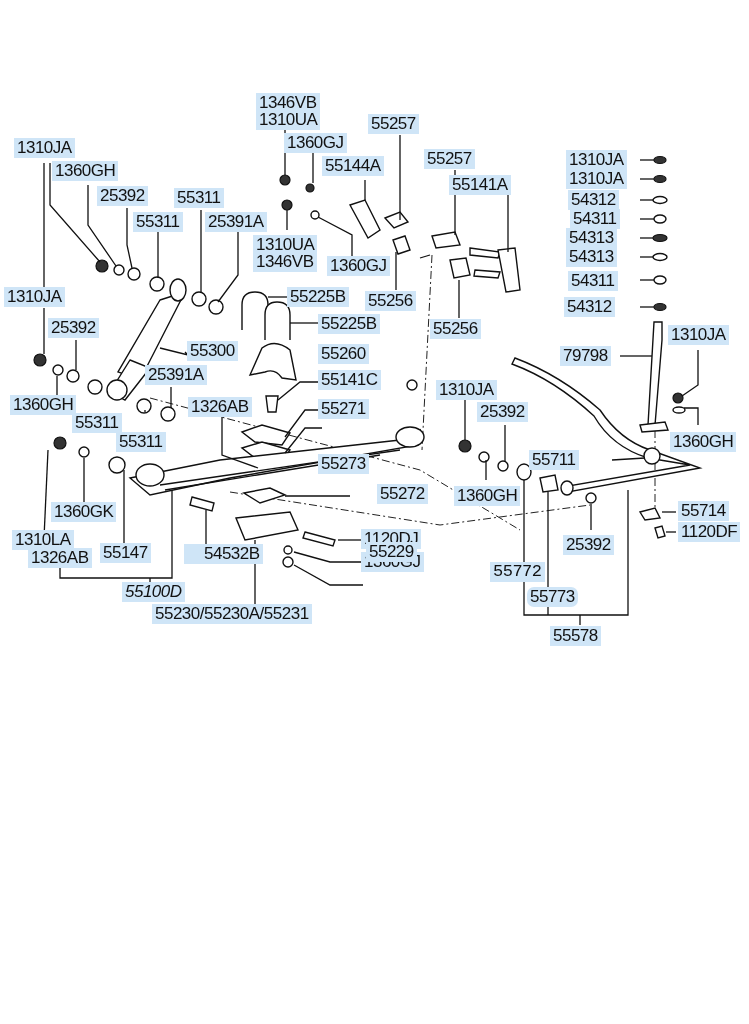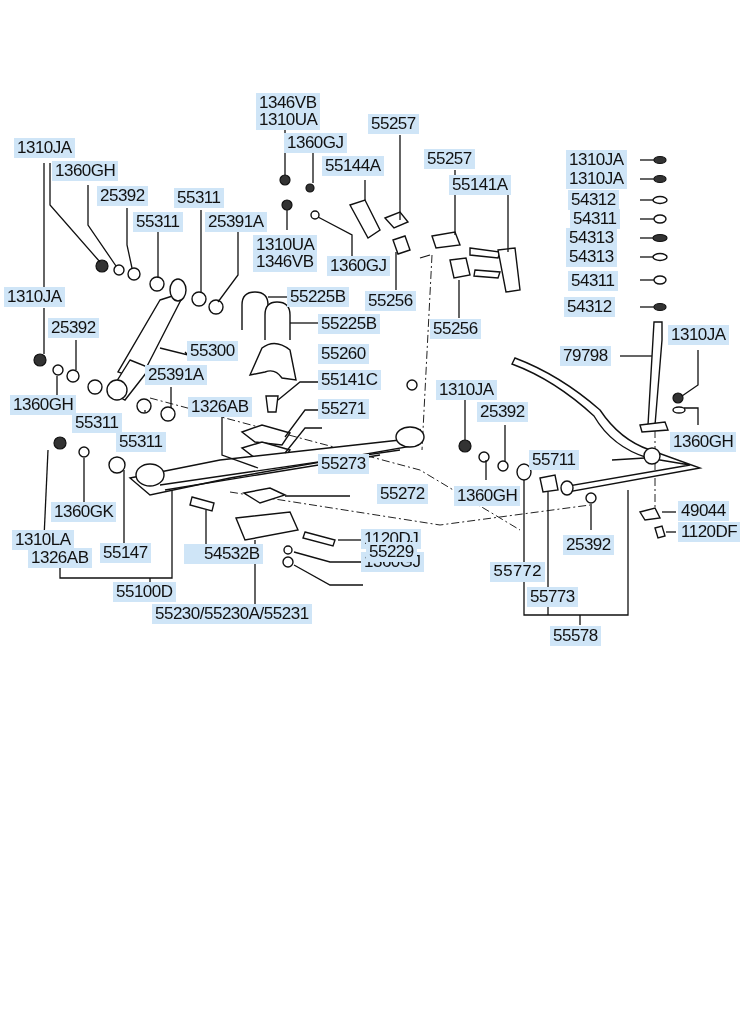--- a/index.html
+++ b/index.html
@@ -228,35 +228,35 @@
 <span class="lbl" style="left:361px;top:529px;">1120DJ</span>
 <span class="lbl" style="left:361px;top:552px;">1360GJ</span>
 <span class="lbl" style="left:366px;top:542px;">55229</span>
 <span class="lbl" style="left:152px;top:604px;">55230/55230A/55231</span>
 
 <span class="lbl" style="left:12px;top:530px;">1310LA</span>
 <span class="lbl" style="left:28px;top:548px;">1326AB</span>
 <span class="lbl" style="left:51px;top:502px;">1360GK</span>
 <span class="lbl" style="left:100px;top:543px;">55147</span>
 <span class="lbl" style="left:184px;top:544px;padding-left:20px;">54532B</span>
-<span class="lbl" style="left:113px;top:582px;">55100D</span>
+<span class="lbl" style="left:122px;top:582px;font-style:italic;">55100D</span>
 
 <span class="lbl" style="left:566px;top:150px;">1310JA</span>
 <span class="lbl" style="left:566px;top:169px;">1310JA</span>
 <span class="lbl" style="left:568px;top:190px;">54312</span>
 <span class="lbl" style="left:570px;top:209px;">54311</span>
 <span class="lbl" style="left:566px;top:228px;">54313</span>
 <span class="lbl" style="left:566px;top:247px;">54313</span>
 <span class="lbl" style="left:568px;top:271px;">54311</span>
 <span class="lbl" style="left:564px;top:297px;">54312</span>
 <span class="lbl" style="left:668px;top:325px;">1310JA</span>
 <span class="lbl" style="left:560px;top:346px;">79798</span>
 <span class="lbl" style="left:670px;top:432px;">1360GH</span>
 <span class="lbl" style="left:436px;top:380px;">1310JA</span>
 <span class="lbl" style="left:477px;top:402px;">25392</span>
 <span class="lbl" style="left:454px;top:486px;">1360GH</span>
 <span class="lbl" style="left:529px;top:450px;">55711</span>
-<span class="lbl" style="left:678px;top:501px;">49044</span>
+<span class="lbl" style="left:678px;top:501px;">55714</span>
 <span class="lbl" style="left:678px;top:522px;">1120DF</span>
 <span class="lbl" style="left:563px;top:535px;">25392</span>
 <span class="lbl" style="left:490px;top:562px;font-family:Liberation Mono, monospace;">55772</span>
-<span class="lbl" style="left:527px;top:587px;">55773</span>
+<span class="lbl" style="left:527px;top:587px;border-radius:7px;">55773</span>
 <span class="lbl" style="left:550px;top:626px;">55578</span>
 
 </body></html>

